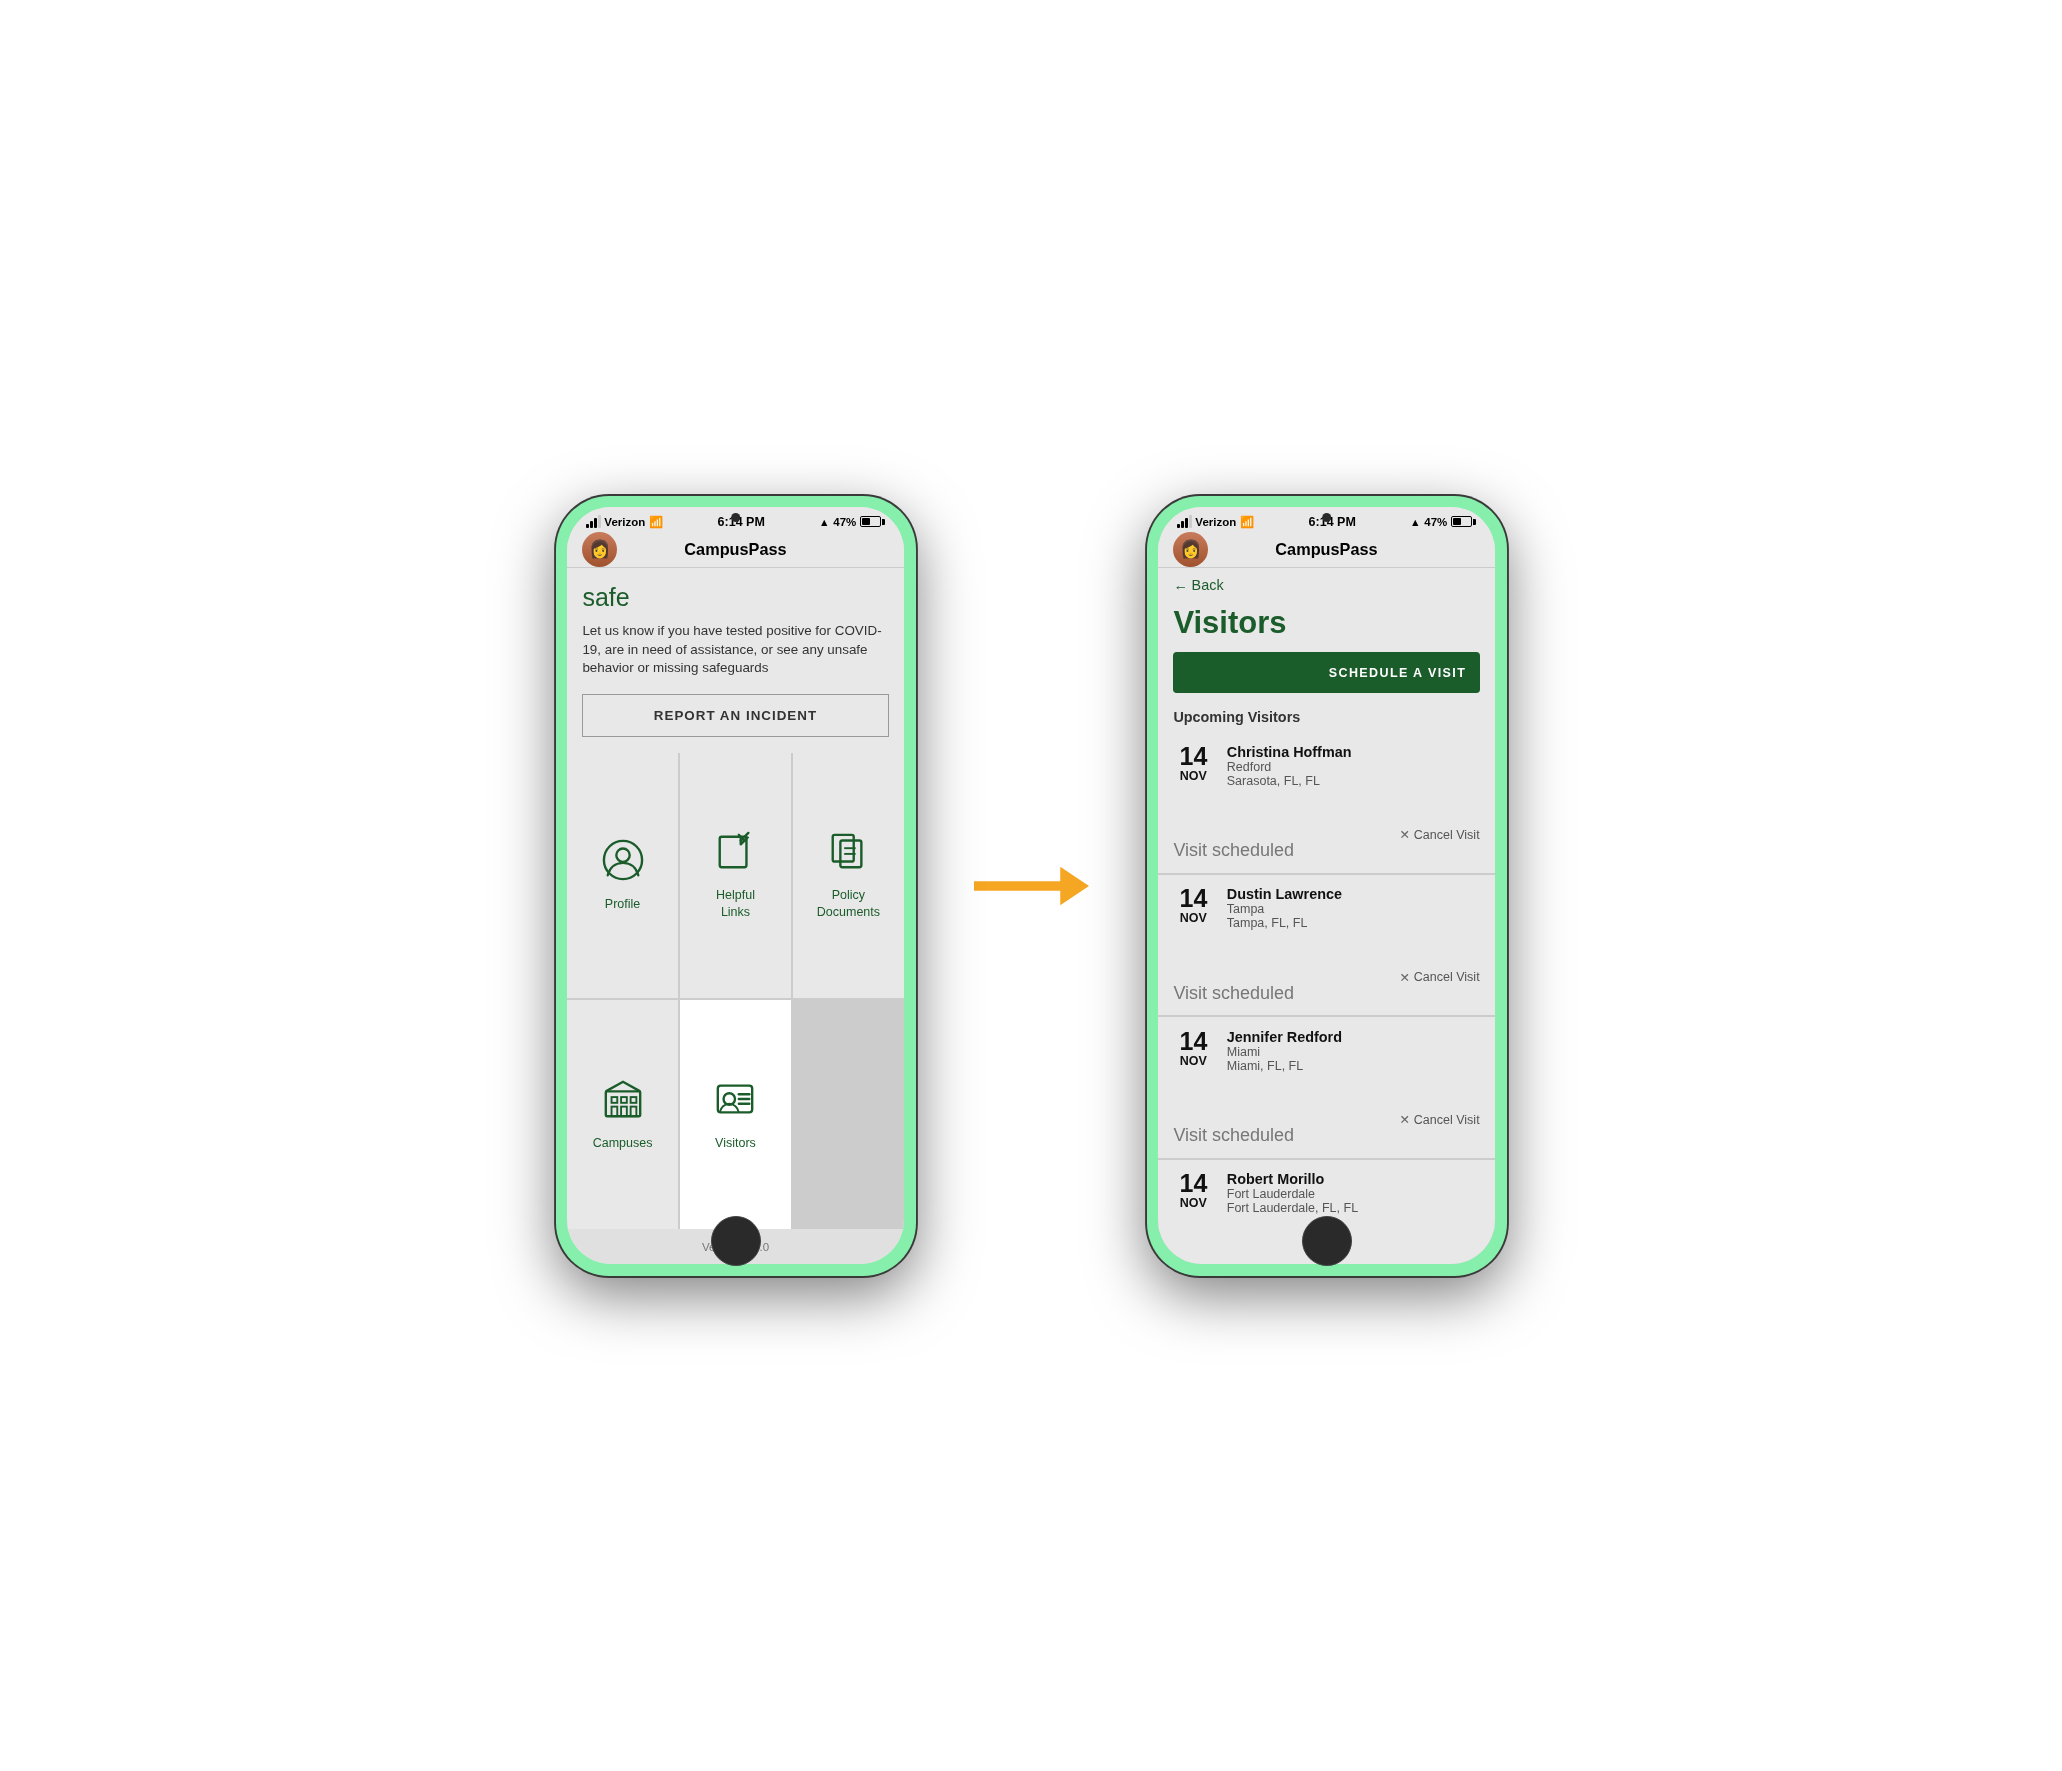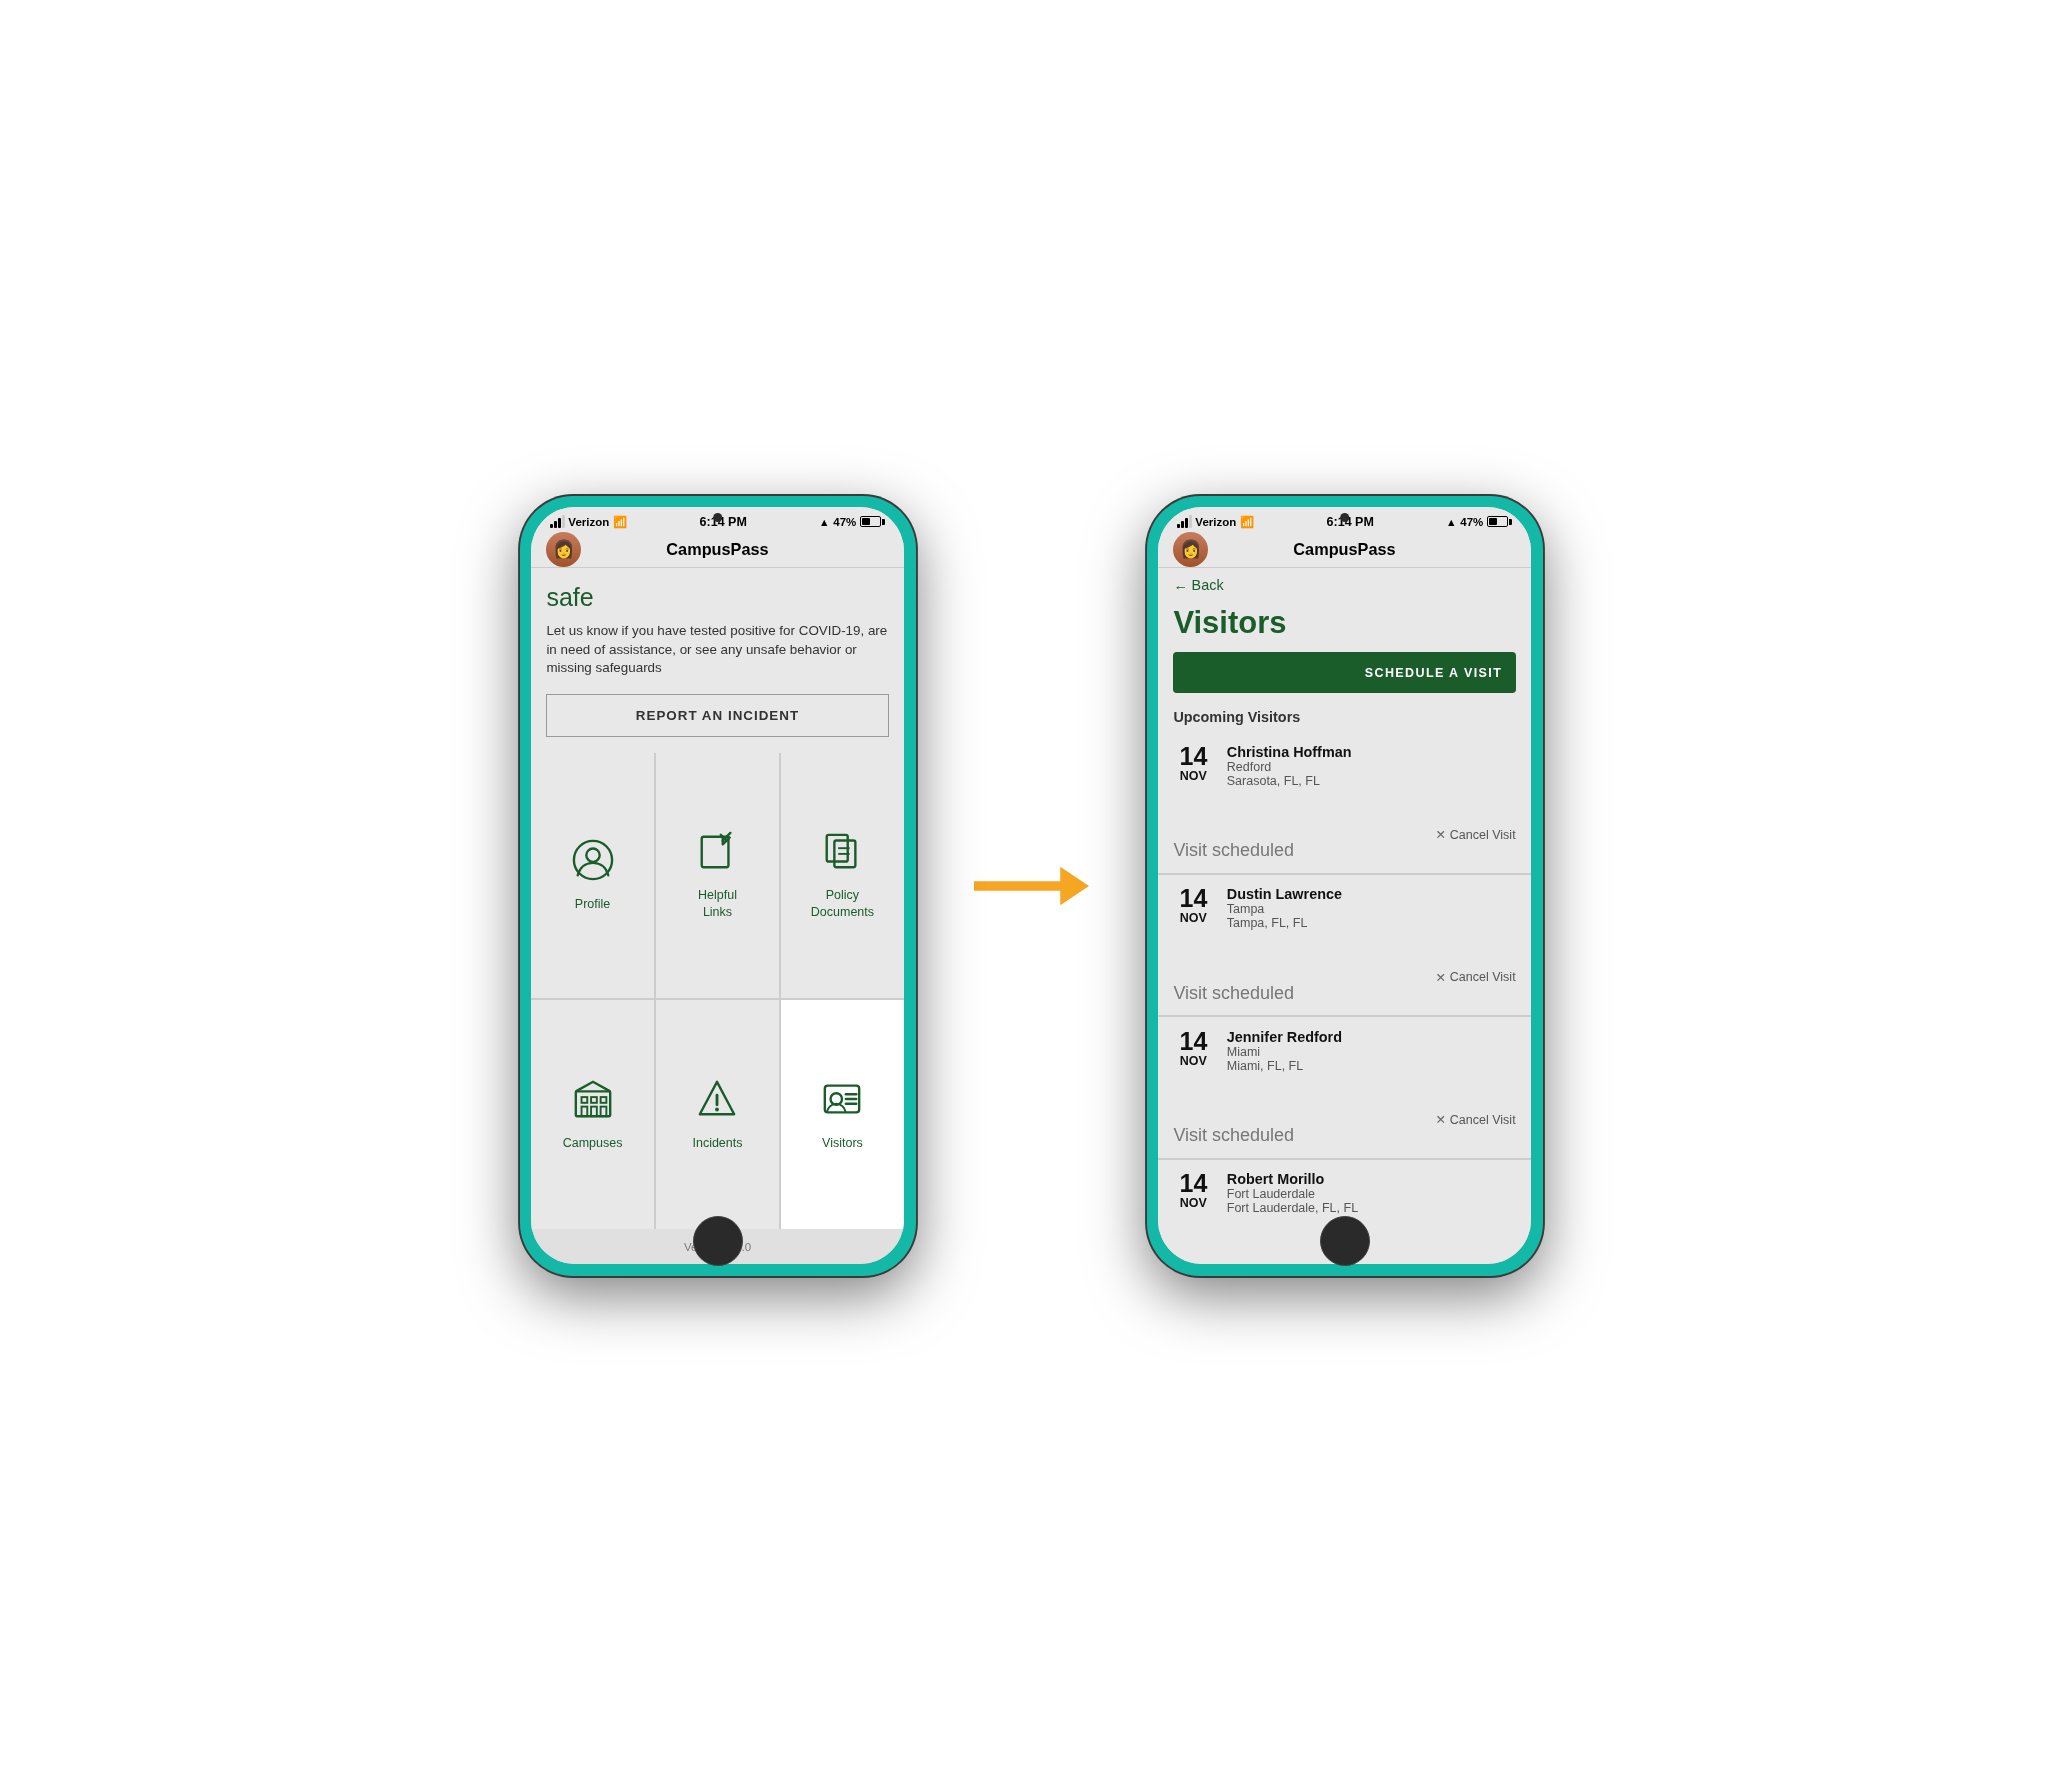--- a/index.html
+++ b/index.html
@@ -14,23 +14,23 @@
     }
 
     .scene {
       display: flex;
       align-items: center;
       gap: 58px;
     }
 
     
     .phone {
-      width: 396px;
+      width: 360px;
       height: 780px;
-      background: #14b8a6;
+      background: #86efac;
       border-radius: 53px;
       padding: 11.5px;
       box-shadow: 0 0 0 1.9px #3a3a3a, 0 19px 58px rgba(0,0,0,0.5);
       position: relative;
       flex-shrink: 0;
     }
 
     .phone-inner {
       width: 100%;
       height: 100%;
@@ -499,30 +499,20 @@
                 <rect x="30" y="20" width="6" height="6" stroke="#1a5c2a" stroke-width="2"></rect>
                 <rect x="10" y="30" width="6" height="10" stroke="#1a5c2a" stroke-width="2"></rect>
                 <rect x="20" y="30" width="6" height="10" stroke="#1a5c2a" stroke-width="2"></rect>
                 <rect x="30" y="30" width="6" height="10" stroke="#1a5c2a" stroke-width="2"></rect>
                 <path d="M4 14L22 4l18 10" stroke="#1a5c2a" stroke-width="2.5"></path>
               </svg>
             </div>
             <span class="menu-item-label">Campuses</span>
           </div>
 
-          <div class="menu-item">
-            <div class="menu-item-icon">
-              <svg width="42" height="42" viewBox="0 0 44 44" fill="none">
-                <path d="M22 4L40 38H4L22 4z" stroke="#1a5c2a" stroke-width="2.5" stroke-linejoin="round"></path>
-                <line x1="22" y1="18" x2="22" y2="28" stroke="#1a5c2a" stroke-width="3" stroke-linecap="round"></line>
-                <circle cx="22" cy="33" r="2" fill="#1a5c2a"></circle>
-              </svg>
-            </div>
-            <span class="menu-item-label">Incidents</span>
-          </div>
 
           <div class="menu-item selected">
             <div class="menu-item-icon">
               <svg width="42" height="42" viewBox="0 0 44 44" fill="none">
                 <rect x="4" y="8" width="36" height="28" rx="3" stroke="#1a5c2a" stroke-width="2.5"></rect>
                 <circle cx="16" cy="22" r="6" stroke="#1a5c2a" stroke-width="2.5"></circle>
                 <path d="M6 36c1-5 5-9 10-9s9 4 10 9" stroke="#1a5c2a" stroke-width="2"></path>
                 <line x1="26" y1="17" x2="37" y2="17" stroke="#1a5c2a" stroke-width="2.5" stroke-linecap="round"></line>
                 <line x1="26" y1="22" x2="37" y2="22" stroke="#1a5c2a" stroke-width="2.5" stroke-linecap="round"></line>
                 <line x1="26" y1="27" x2="37" y2="27" stroke="#1a5c2a" stroke-width="2.5" stroke-linecap="round"></line>

